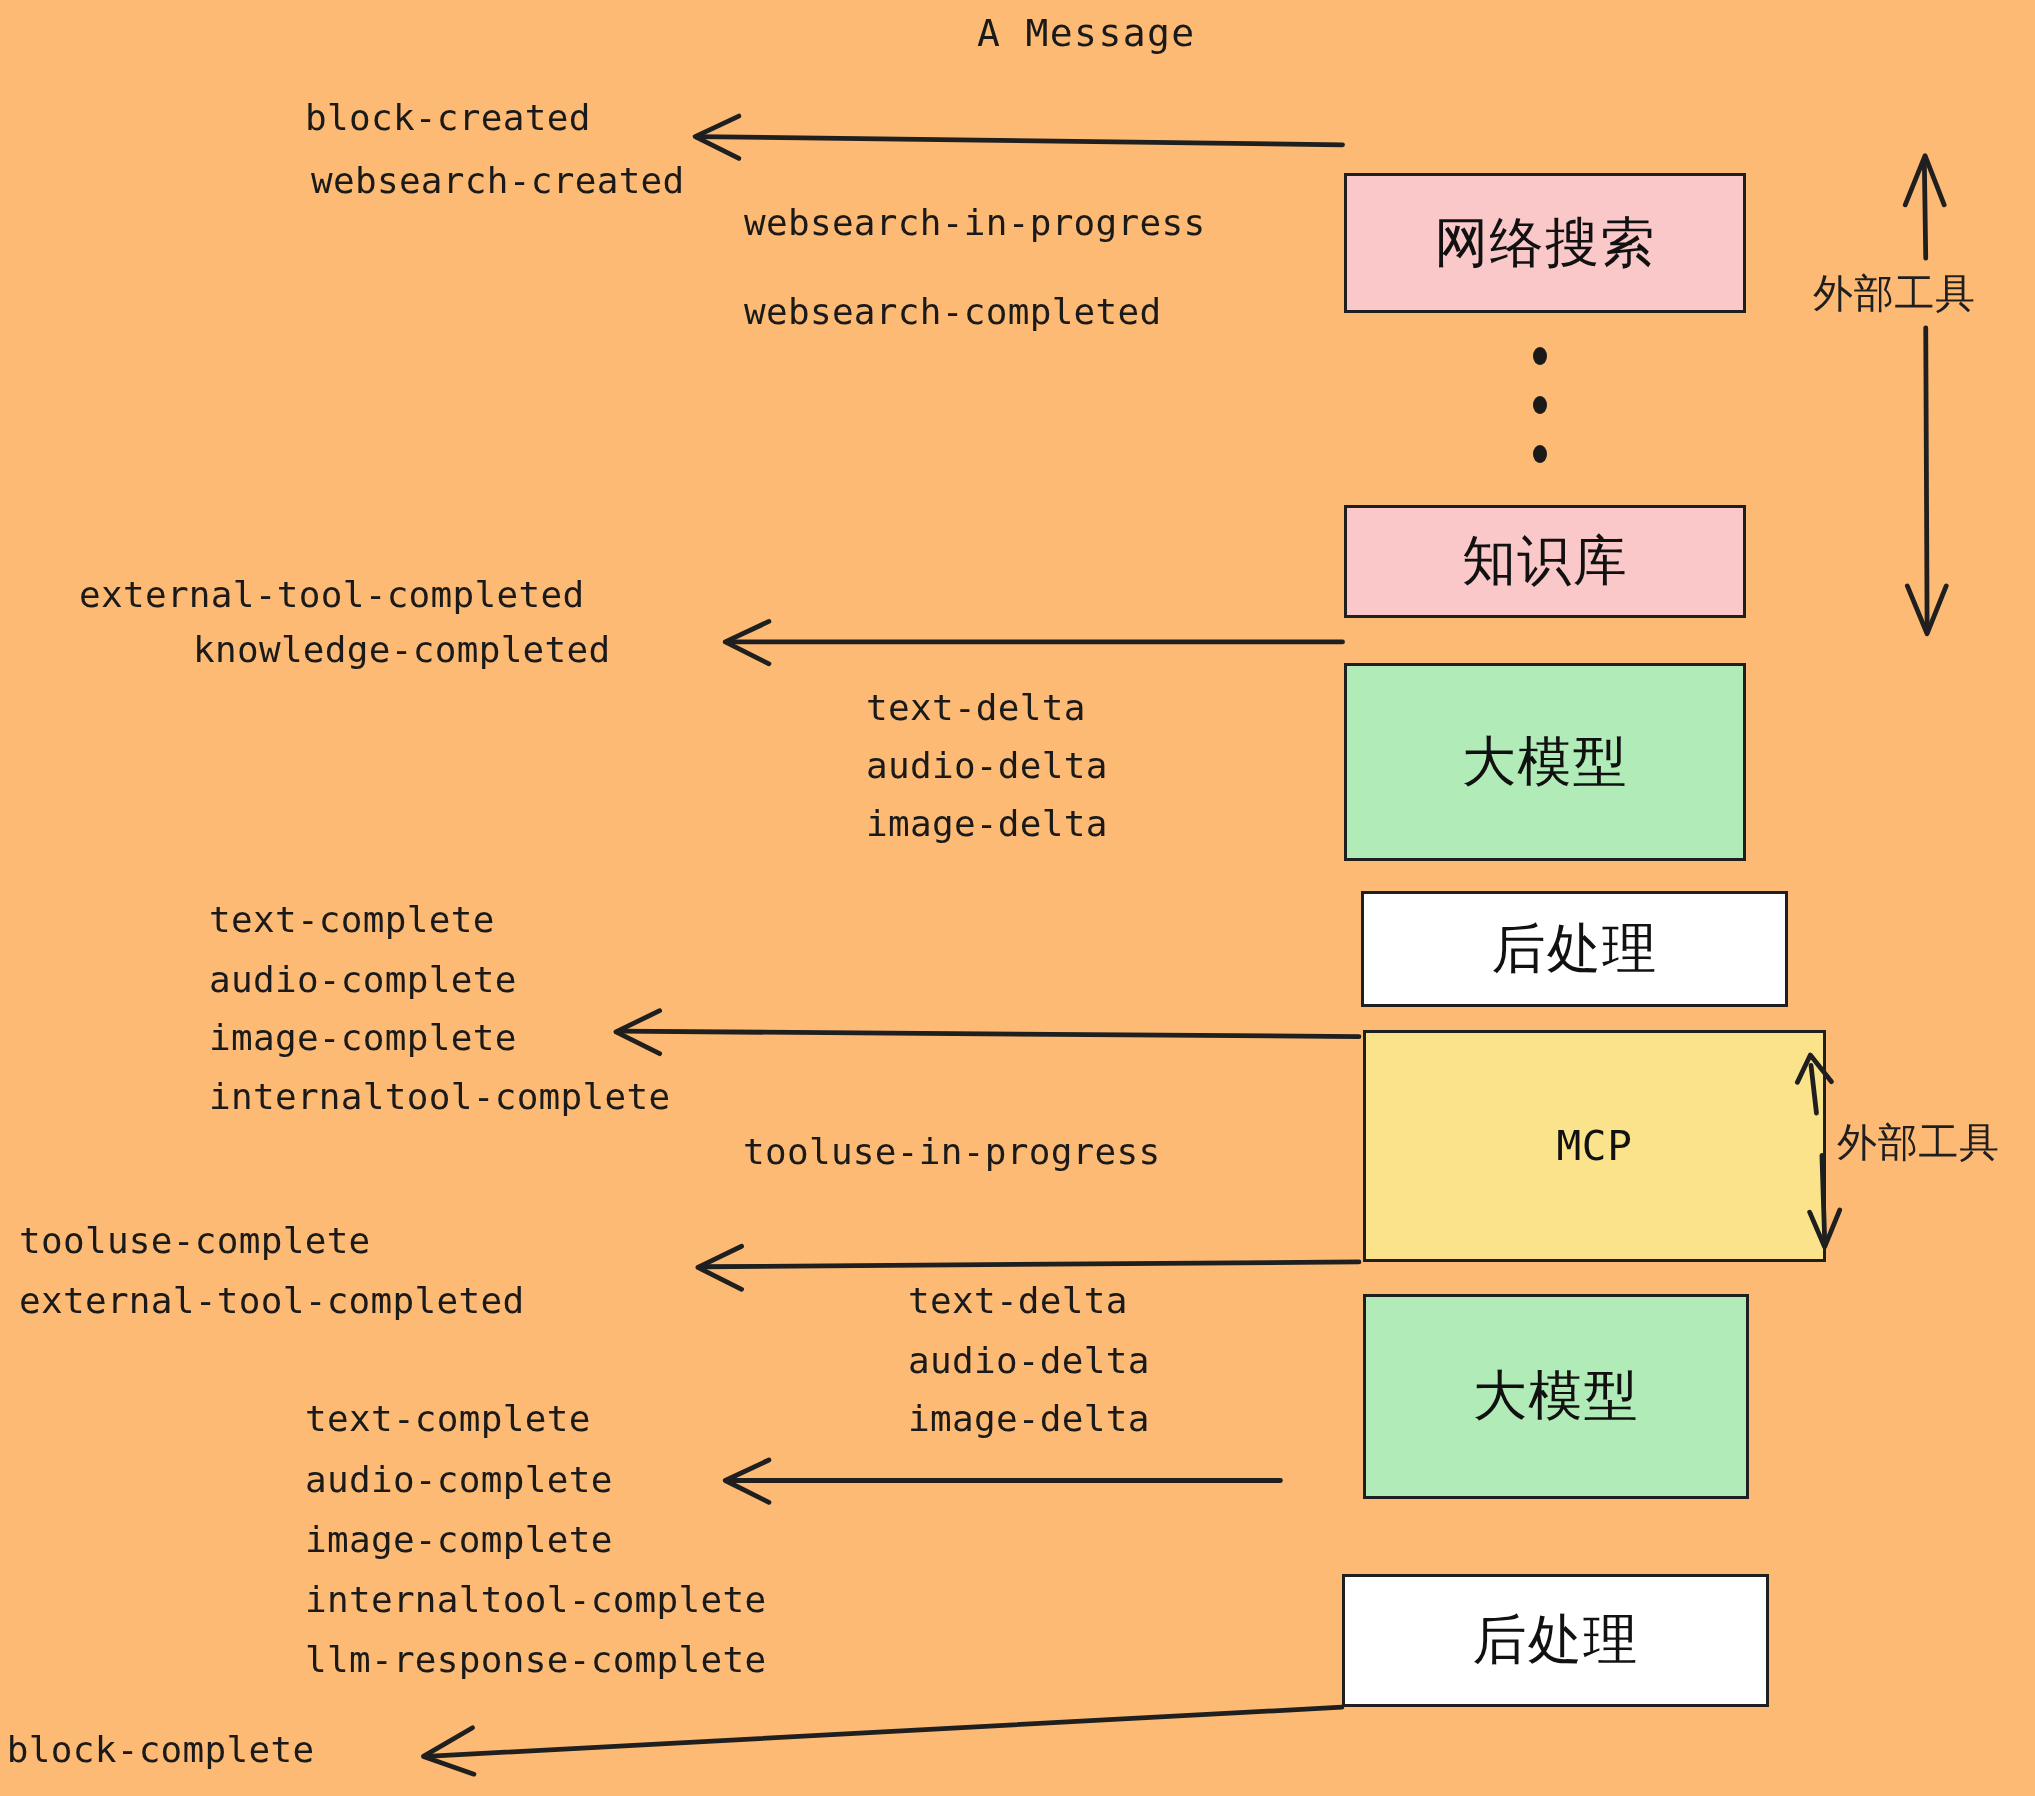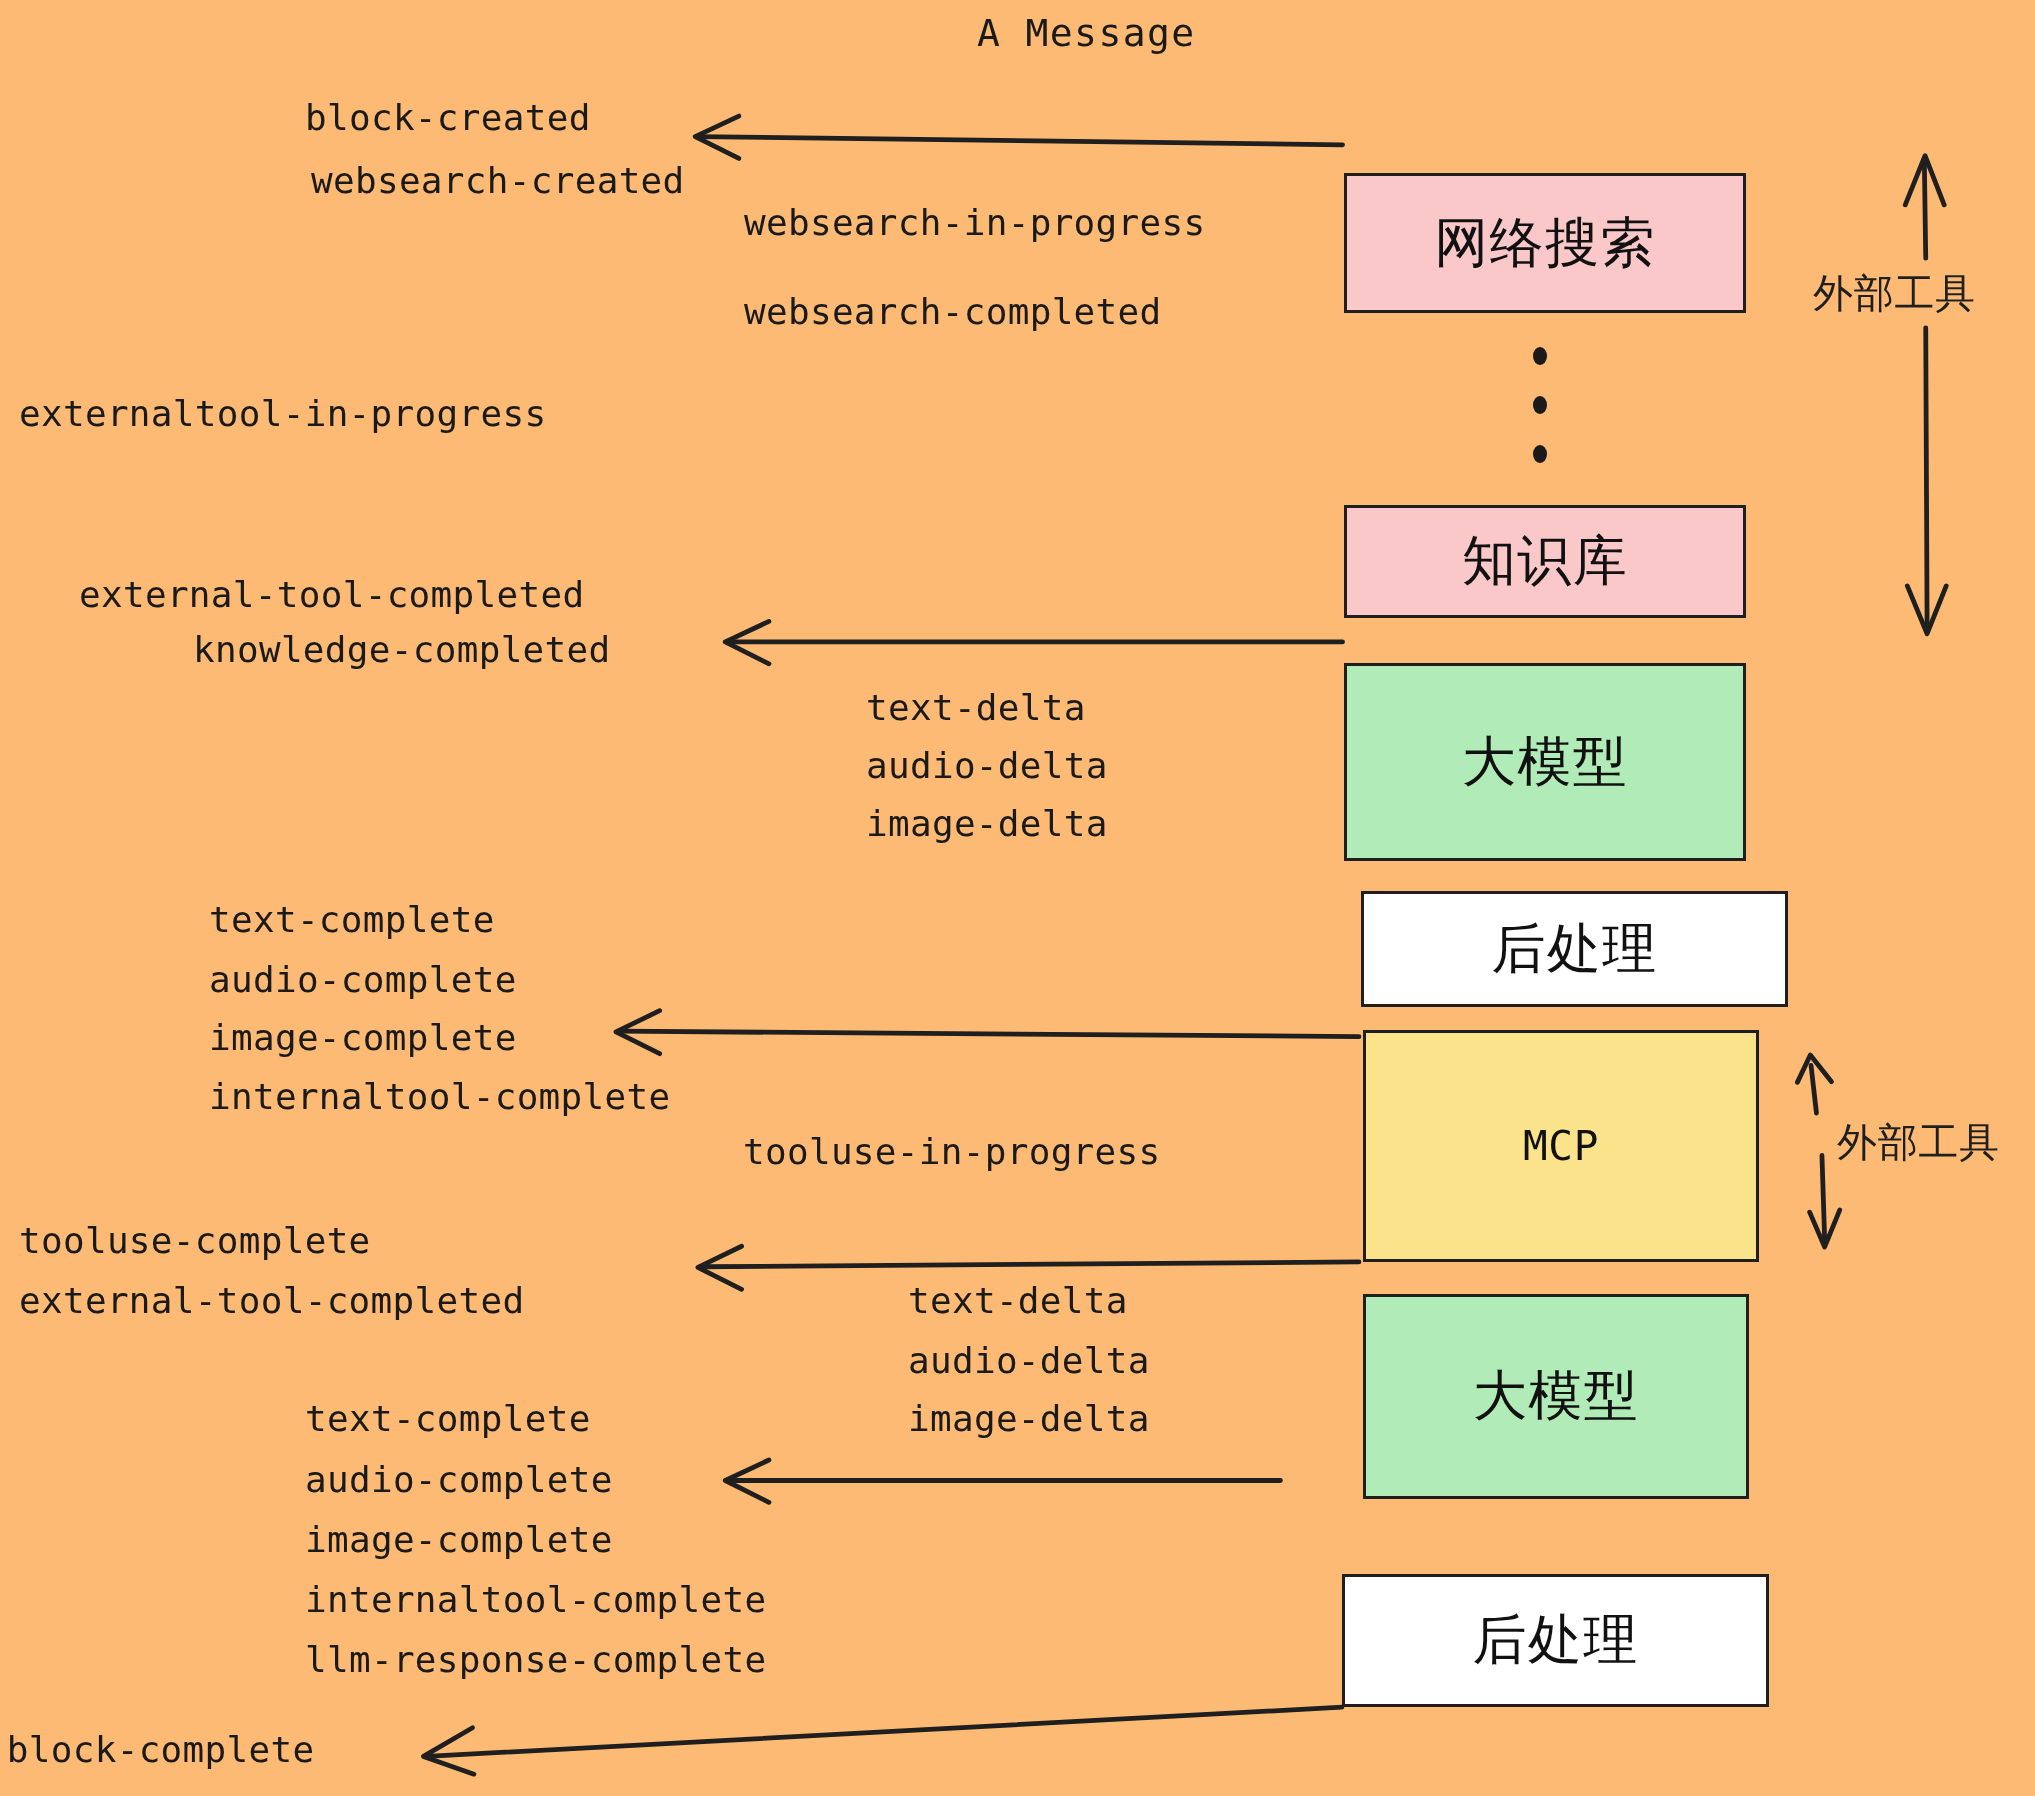--- a/index.html
+++ b/index.html
@@ -84,21 +84,21 @@
   </div>
 
   <div class="box" style="left:1344px;top:663px;width:402px;height:198px;background:#b1ecb8;">
     <span>大模型</span>
   </div>
 
   <div class="box" style="left:1361px;top:891px;width:427px;height:116px;background:#ffffff;">
     <span>后处理</span>
   </div>
 
-  <div class="box mcp" style="left:1363px;top:1030px;width:396px;height:232px;background:#fbe38c;">
+  <div class="box mcp" style="left:1363px;top:1030px;width:463px;height:232px;background:#fbe38c;">
     <span>MCP</span>
   </div>
 
   <div class="box" style="left:1363px;top:1294px;width:386px;height:205px;background:#b1ecb8;">
     <span>大模型</span>
   </div>
 
   <div class="box" style="left:1342px;top:1574px;width:427px;height:133px;background:#ffffff;">
     <span>后处理</span>
   </div>
@@ -107,21 +107,20 @@
   <div class="dot" style="left:1533px;top:396px;"></div>
   <div class="dot" style="left:1533px;top:445px;"></div>
 
   <div class="sidelabel" style="left:1813px;top:266px;">外部工具</div>
   <div class="sidelabel" style="left:1837px;top:1115px;">外部工具</div>
 
   <div class="evt" style="left:305px;top:100px;">block-created</div>
   <div class="evt" style="left:287px;top:163px;margin-left:24px;">websearch-created</div>
   <div class="evt" style="left:744px;top:205px;">websearch-in-progress</div>
   <div class="evt" style="left:744px;top:294px;">websearch-completed</div>
-  <div class="evt" style="left:19px;top:396px;">externaltool-in-progress</div>
 
   <div class="evt" style="left:79px;top:577px;">external-tool-completed</div>
   <div class="evt" style="left:193px;top:632px;">knowledge-completed</div>
 
   <div class="evt" style="left:866px;top:690px;">text-delta</div>
   <div class="evt" style="left:866px;top:748px;">audio-delta</div>
   <div class="evt" style="left:866px;top:806px;">image-delta</div>
 
   <div class="evt" style="left:209px;top:902px;">text-complete</div>
   <div class="evt" style="left:209px;top:962px;">audio-complete</div>

